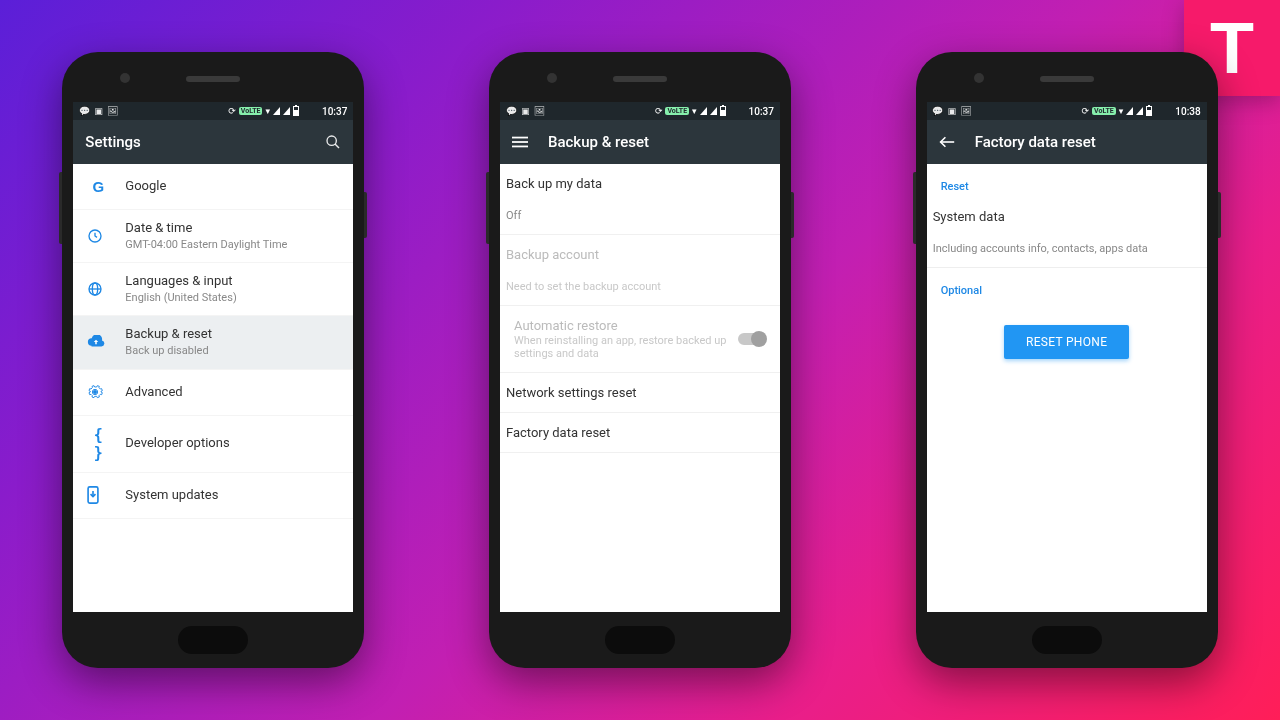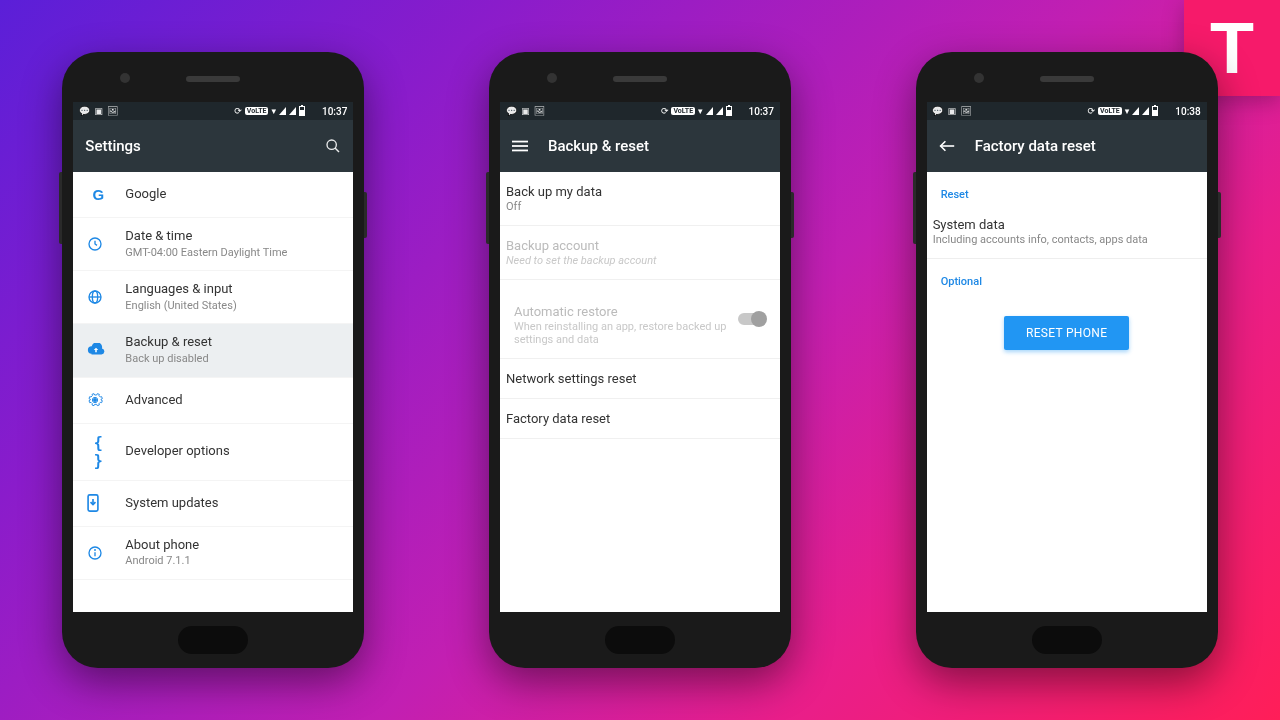--- a/index.html
+++ b/index.html
@@ -78,45 +78,45 @@
     background: #1f272c;
     color: #fff;
     display: flex; align-items: center;
     padding: 0 6px;
     font-size: 9px;
   }
   .status .left { display: flex; gap: 4px; }
   .status .left span { opacity: .9; }
   .status .right { margin-left: auto; display: flex; align-items: center; gap: 3px; }
   .status .badge {
-    background: #ffffff; color: #1f272c; border-radius: 2px;
+    background: #86efac; color: #1f272c; border-radius: 2px;
     font-size: 7px; padding: 0 2px; font-weight: 700;
   }
   .status .tri {
     width: 0; height: 0;
     border-left: 7px solid transparent;
     border-bottom: 8px solid #fff;
   }
   .status .battery {
     width: 6px; height: 10px;
     border: 1px solid #fff;
     position: relative;
   }
   .status .battery::before {
     content: ""; position: absolute; top: -2px; left: 1px;
     width: 2px; height: 1px; background: #fff;
   }
   .status .battery::after {
     content: ""; position: absolute; bottom: 0; left: 0;
     width: 100%; height: 60%; background: #fff;
   }
-  .status .time { font-weight: 500; margin-left: 14px; font-size: 10px; }
+  .status .time { font-weight: 500; margin-left: 20px; font-size: 10px; }
   
   .appbar {
-    height: 52px;
+    height: 44px;
     background: #2c363c;
     color: #fff;
     display: flex; align-items: center;
     padding: 0 12px;
   }
   .appbar .navicon { width: 18px; text-align: center; font-size: 16px; margin-right: 18px; }
   .appbar .title { font-size: 15px; font-weight: 500; flex: 1; }
   .appbar .action { font-size: 15px; opacity: .9; }
   
   .content { flex: 1; background: #fff; overflow-y: auto; }
@@ -141,29 +141,29 @@
     color: #1e88e5;
     font-size: 11px;
     font-weight: 500;
   }
   .subheader.withline { border-top: 1px solid #eee; }
   .plainrow {
     padding: 12px 6px;
     border-bottom: 1px solid #f0f0f0;
     color: #333; font-size: 13px;
   }
-  .plainrow .s { color: #888; font-size: 11px; margin-top: 1px; }
+  .plainrow .s { color: #888; font-size: 11px; margin-top: 18px; }
   .plainrow.disabled { color: #bbb; }
-  .plainrow.disabled .s { color: #c8c8c8; font-style: italic; }
+  .plainrow.disabled .s { color: #c8c8c8; }
   .switchrow {
     display: flex; align-items: center;
     padding: 12px 14px;
     border-bottom: 1px solid #f0f0f0;
   }
-  .switchrow .body { flex: 1; padding-right: 10px; margin-top: 12px; }
+  .switchrow .body { flex: 1; padding-right: 10px; }
   .switchrow .t { font-size: 13px; color: #333; }
   .switchrow .s { font-size: 11px; color: #888; margin-top: 1px; }
   .switchrow.disabled .t { color: #bbb; }
   .switchrow.disabled .s { color: #c8c8c8; }
   .switch {
     width: 28px; height: 12px; border-radius: 12px;
     background: #c8c8c8; position: relative; flex-shrink: 0;
   }
   .switch::after {
     content: ""; position: absolute; top: -2px; right: -1px;
@@ -286,33 +286,20 @@
           <svg width="12" height="18" viewBox="0 0 14 22" fill="none" stroke="#1e88e5" stroke-width="2">
               <rect x="1" y="1" width="12" height="20" rx="2"></rect>
               <line x1="7" y1="6" x2="7" y2="13"></line>
               <polyline points="4 10 7 13 10 10"></polyline>
             </svg>
         </span>
         <div class="txt">
             <span class="t">System updates</span>
           </div>
       </div>
-      <div class="row">
-        <span class="ic">
-          <svg width="16" height="16" viewBox="0 0 24 24" fill="none" stroke="#1e88e5" stroke-width="2">
-              <circle cx="12" cy="12" r="9"></circle>
-              <line x1="12" y1="11" x2="12" y2="17"></line>
-              <circle cx="12" cy="7.5" r="0.5" fill="#1e88e5"></circle>
-            </svg>
-        </span>
-        <div class="txt">
-          <span class="t">About phone</span>
-          <span class="s">Android 7.1.1</span>
-        </div>
-      </div>
     </div>
   </div>
 </div>
 
 <div class="phone">
   <div class="speaker"></div>
     <div class="camdot"></div>
     <div class="homebtn"></div>
   <div class="screen">
     <div class="status">

